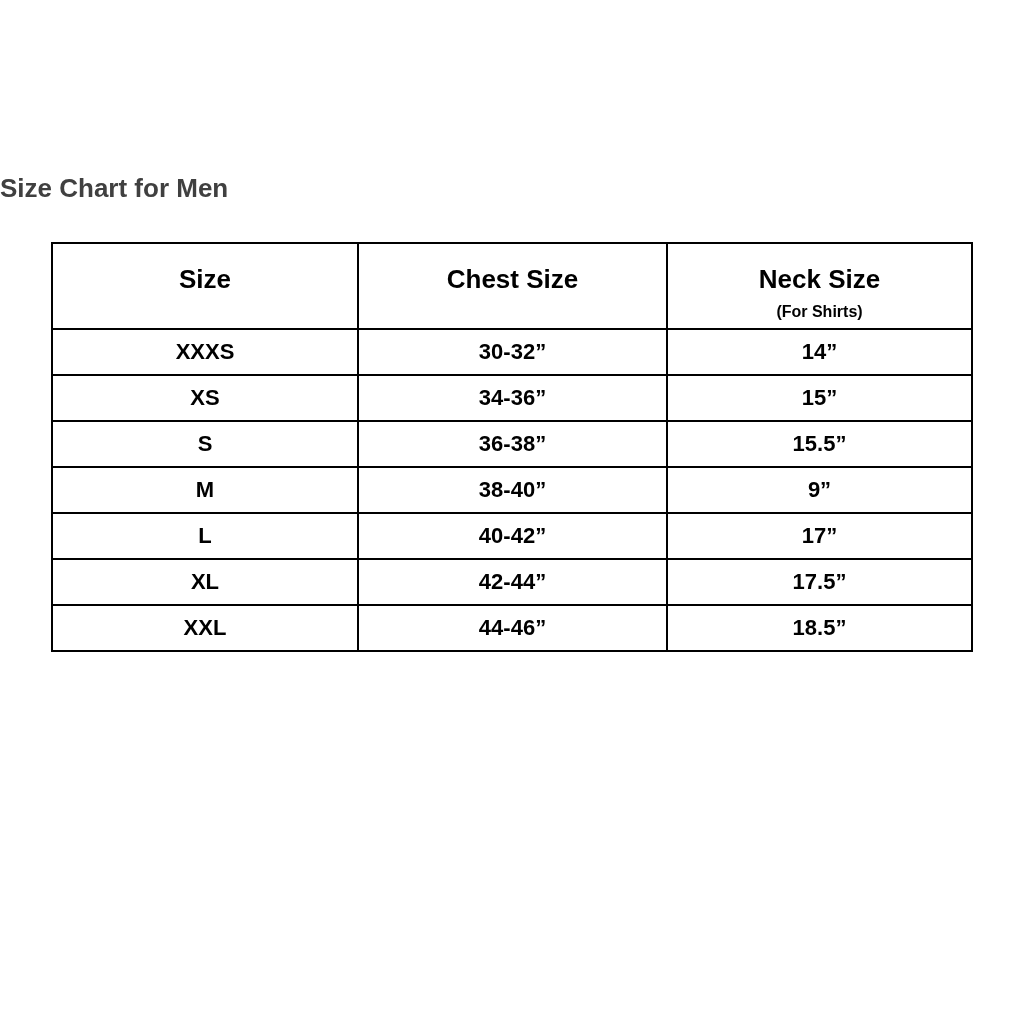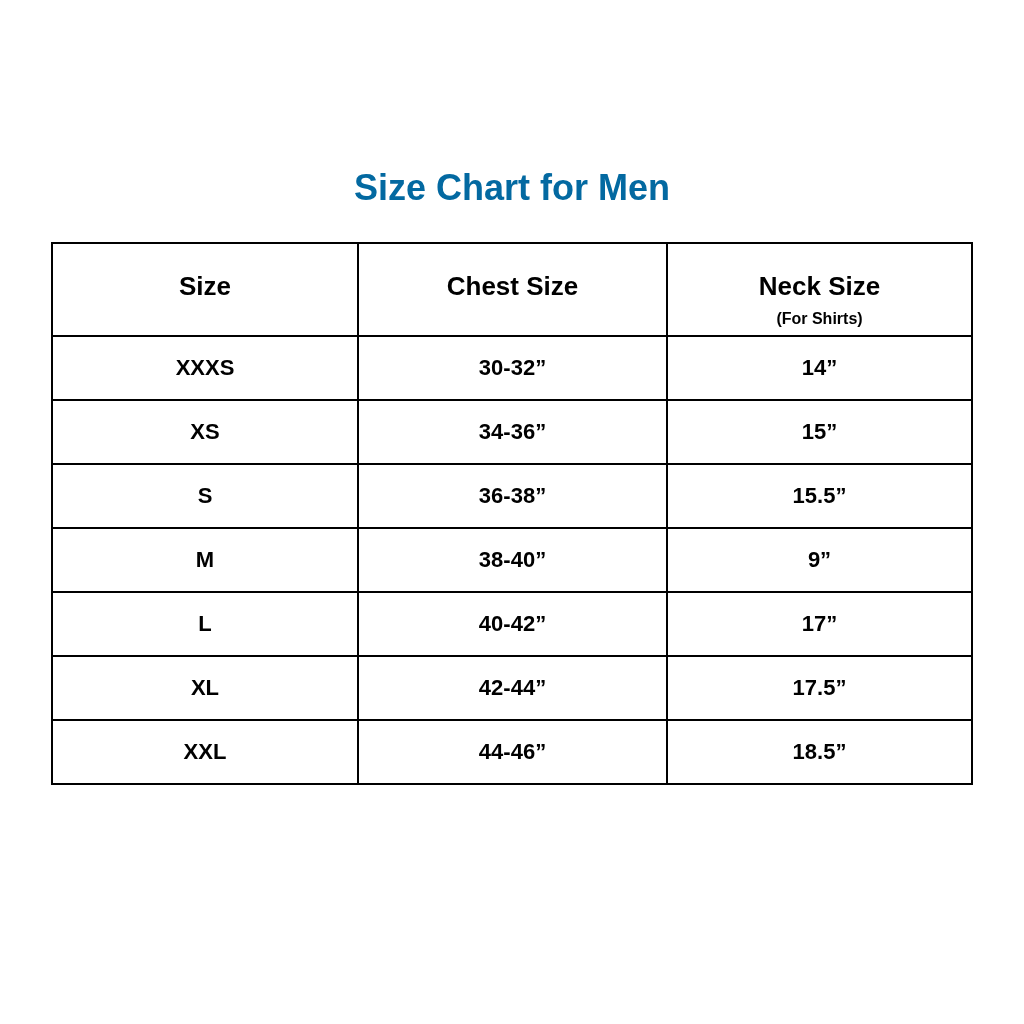--- a/index.html
+++ b/index.html
@@ -10,51 +10,50 @@
   body {
     width: 1024px;
     height: 1024px;
     background: #ffffff;
     color: #000000;
     font-family: "Liberation Sans", sans-serif;
   }
   .page-title {
     margin: 0;
     padding-top: 170px;
-    text-align: center;
-    font-size: 36px;
+    font-size: 26px;
     line-height: 36px;
     font-weight: bold;
-    color: #0369a1;
+    color: #404040;
   }
   table.size-chart {
     border-collapse: collapse;
     table-layout: fixed;
     width: 920px;
     margin: 36px auto 0 auto;
     border: 2px solid #000000;
   }
   table.size-chart th,
   table.size-chart td {
     border: 2px solid #000000;
     text-align: center;
     font-weight: bold;
     color: #000000;
     background: #ffffff;
     padding: 0;
   }
   table.size-chart th {
     height: 65px;
     vertical-align: top;
-    padding-top: 26px;
+    padding-top: 19px;
     font-size: 26px;
     line-height: 33px;
   }
   table.size-chart td {
-    height: 64px;
+    height: 46px;
     vertical-align: middle;
     font-size: 22px;
   }
   .header-sub {
     display: block;
     font-size: 16px;
     line-height: 32px;
     font-weight: bold;
   }
 </style>

